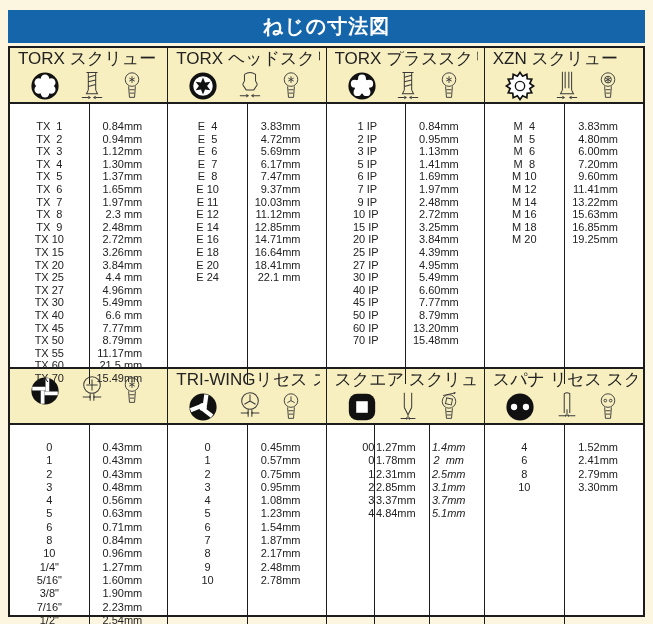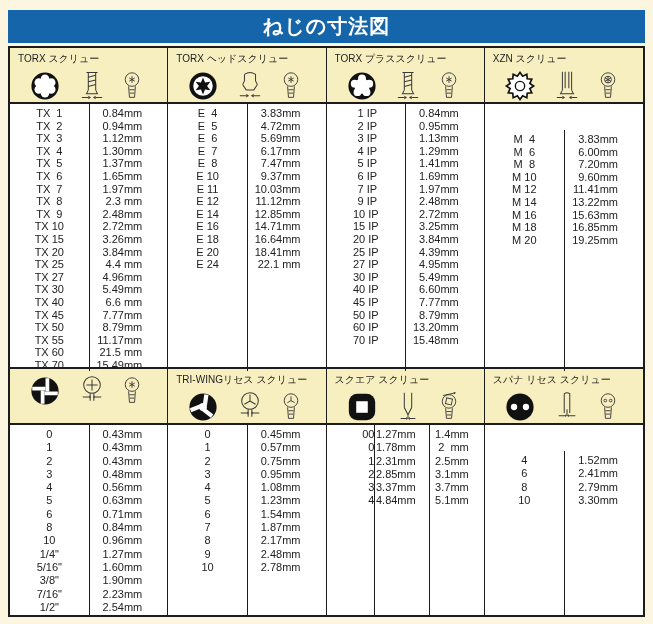--- a/index.html
+++ b/index.html
@@ -20,36 +20,36 @@
   }
   .table{
     position:absolute;left:8px;top:46px;width:637px;height:571px;
     border:2px solid var(--border);background:var(--body_bg);
     display:flex;flex-direction:column;
   }
   .section{display:grid;grid-template-columns:1fr 1fr 1fr 1fr;min-height:0;}
   .section.top{height:321px;border-bottom:2px solid var(--border);--rh:12.6px;}
   .section.bottom{flex:1;--rh:13.3px;}
   .col{border-right:1px solid var(--border);display:flex;flex-direction:column;min-width:0;}
-  .col:last-child{border-right:none;gap:26px;}
+  .col:last-child{border-right:none;}
   .col-head{
     background:var(--header_bg);border-bottom:2px solid var(--border);
     height:56px;padding:3px 6px 0 8px;flex:0 0 auto;
   }
-  .col-title{font-size:10px;line-height:16px;white-space:nowrap;overflow:hidden;}
+  .col-title{font-size:17px;line-height:16px;white-space:nowrap;overflow:hidden;}
   .col-icons{display:flex;align-items:center;justify-content:space-between;padding:0 18px 0 10px;height:37px;}
-  .col-body{position:relative;flex:1;padding-top:3px;overflow:hidden;}
+  .col-body{position:relative;flex:1;padding-top:16px;overflow:hidden;}
   .divider{position:absolute;top:0;bottom:0;width:1px;background:var(--border);}
   .trow{display:flex;height:var(--rh);line-height:var(--rh);font-size:11px;}
   .tcell{white-space:pre;overflow:visible;}
   .cols2 .c0{width:50%;text-align:center;}
   .cols2 .c1{width:50%;text-align:right;padding-right:25px;}
   .cols3 .c0{width:30.5%;text-align:right;}
   .cols3 .c1{width:34.5%;text-align:right;padding-right:13px;}
-  .cols3 .c2{width:35%;text-align:right;padding-right:15px;}
+  .cols3 .c2{width:35%;text-align:center;padding-right:15px;font-style:italic;}
   svg{display:block;}
   .ic-main{width:34px;height:34px;flex:0 0 auto;}
   .ic-side{width:24px;height:33px;flex:0 0 auto;}
   .ic-head{width:22px;height:33px;flex:0 0 auto;}
   .ln{stroke:#3a3a3a;stroke-width:1.1;fill:none;}
   .fl{fill:#3a3a3a;stroke:none;}
 </style>
 </head>
 <body>
 
@@ -292,24 +292,20 @@
           </div>
           <div class="trow">
             <span class="tcell c0"> 2 IP</span>
             <span class="tcell c1">0.95mm</span>
           </div>
           <div class="trow">
             <span class="tcell c0"> 3 IP</span>
             <span class="tcell c1">1.13mm</span>
           </div>
           <div class="trow">
-            <span class="tcell c0"> 4 IP</span>
-            <span class="tcell c1">1.29mm</span>
-          </div>
-          <div class="trow">
             <span class="tcell c0"> 5 IP</span>
             <span class="tcell c1">1.41mm</span>
           </div>
           <div class="trow">
             <span class="tcell c0"> 6 IP</span>
             <span class="tcell c1">1.69mm</span>
           </div>
           <div class="trow">
             <span class="tcell c0"> 7 IP</span>
             <span class="tcell c1">1.97mm</span>
@@ -385,20 +381,24 @@
             <path class="ln" d="M13 6 L13 14 M9.5 8 L16.5 12 M9.5 12 L16.5 8"></path>
             <path class="ln" d="M9 18 L10 31 L16 31 L17 18 M10 22 L16 22 M10.4 26 L15.6 26"></path>
           </svg>
         </div>
       </div>
       <div class="col-body cols2">
         <div class="divider" style="left:50%"></div>
       <div class="trow">
             <span class="tcell c0">M  4</span>
             <span class="tcell c1">3.83mm</span>
+          </div>
+          <div class="trow">
+            <span class="tcell c0">M  5</span>
+            <span class="tcell c1">4.80mm</span>
           </div>
           <div class="trow">
             <span class="tcell c0">M  6</span>
             <span class="tcell c1">6.00mm</span>
           </div>
           <div class="trow">
             <span class="tcell c0">M  8</span>
             <span class="tcell c1">7.20mm</span>
           </div>
           <div class="trow">

